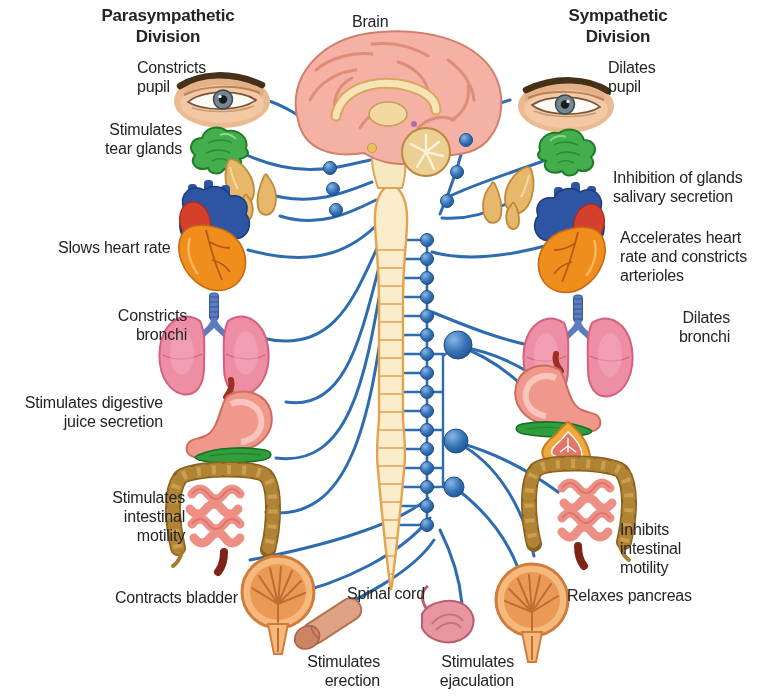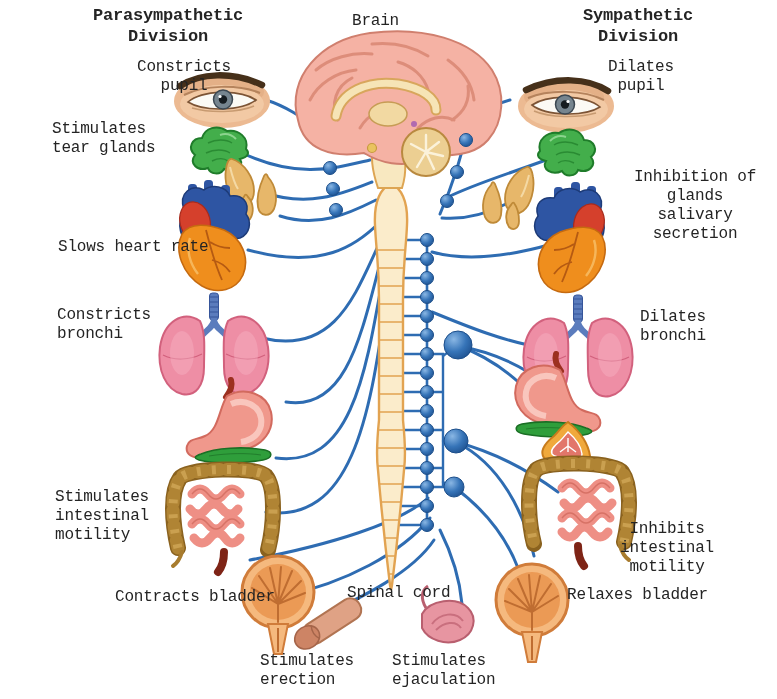--- a/index.html
+++ b/index.html
@@ -1,23 +1,23 @@
 <!DOCTYPE html>
 <html><head>
 <meta charset="utf-8">
 <style>
   html,body{margin:0;padding:0;background:#ffffff;}
   .stage{
     position:relative;width:777px;height:699px;background:#ffffff;overflow:hidden;
-    font-family:Liberation Mono, monospace;color:#242424;
+    font-family:Liberation Sans, sans-serif;color:#242424;
   }
   .art{position:absolute;left:0;top:0;}
-  .lbl{position:absolute;font-size:16px;line-height:19px;white-space:pre-line;letter-spacing:-0.2px;text-align:center;}
+  .lbl{position:absolute;font-size:16px;line-height:19px;white-space:pre-line;letter-spacing:-0.2px;}
   .hdr{font-weight:bold;font-size:17px;line-height:21px;text-align:center;}
-  .ctr{text-align:left;}
+  .ctr{text-align:right;}
   .rgt{text-align:right;}
 </style>
 </head>
 <body>
 
 <div class="stage">
 
   <svg class="art" width="777" height="699" viewBox="0 0 777 699" aria-hidden="true">
     <defs>
       <radialGradient id="gdot" cx="0.35" cy="0.3" r="0.8">
@@ -277,44 +277,49 @@
     <use href="#sym-stomach" transform="translate(552,398) scale(-1,1)"></use>
     <use href="#sym-adrenal" transform="translate(568,444)"></use>
     <use href="#sym-gut" transform="translate(580,506) scale(-1,1)"></use>
     <use href="#sym-bladder" transform="translate(532,606) scale(-1,1)"></use>
     <use href="#sym-genital" transform="translate(448,622)"></use>
   </svg>
 
   <div class="lbl hdr" style="left:58px;top:5px;width:220px;">Parasympathetic
 Division</div>
   <div class="lbl" style="left:352px;top:12px;">Brain</div>
-  <div class="lbl hdr" style="left:528px;top:5px;width:220px;">Sympathetic
+  <div class="lbl hdr" style="left:508px;top:5px;width:220px;">Sympathetic
 Division</div>
 
   <div class="lbl" style="left:137px;top:58px;">Constricts
 pupil</div>
   <div class="lbl ctr" style="left:52px;top:120px;width:130px;">Stimulates
 tear glands</div>
   <div class="lbl" style="left:30px;top:238px;margin-left:28px;">Slows heart rate</div>
   <div class="lbl ctr" style="left:57px;top:306px;width:130px;">Constricts
 bronchi</div>
+  <div class="lbl rgt" style="left:0px;top:393px;width:163px;">Stimulates digestive
+juice secretion</div>
   <div class="lbl ctr" style="left:55px;top:488px;width:130px;">Stimulates
 intestinal
 motility</div>
   <div class="lbl" style="left:115px;top:588px;">Contracts bladder</div>
   <div class="lbl ctr" style="left:260px;top:652px;width:120px;">Stimulates
 erection</div>
 
   <div class="lbl" style="left:608px;top:58px;">Dilates
 pupil</div>
   <div class="lbl" style="left:613px;top:168px;">Inhibition of glands
 salivary secretion</div>
+  <div class="lbl" style="left:620px;top:228px;">Accelerates heart
+rate and constricts
+arterioles</div>
   <div class="lbl ctr" style="left:640px;top:308px;width:90px;">Dilates
 bronchi</div>
   <div class="lbl" style="left:620px;top:488px;margin-top:32px;">Inhibits
 intestinal
 motility</div>
-  <div class="lbl" style="left:567px;top:586px;">Relaxes bladder</div>
+  <div class="lbl" style="left:567px;top:586px;">Relaxes pancreas</div>
   <div class="lbl ctr" style="left:392px;top:652px;width:122px;">Stimulates
 ejaculation</div>
 
   <div class="lbl" style="left:347px;top:584px;">Spinal cord</div>
 </div>
 
 </body></html>

